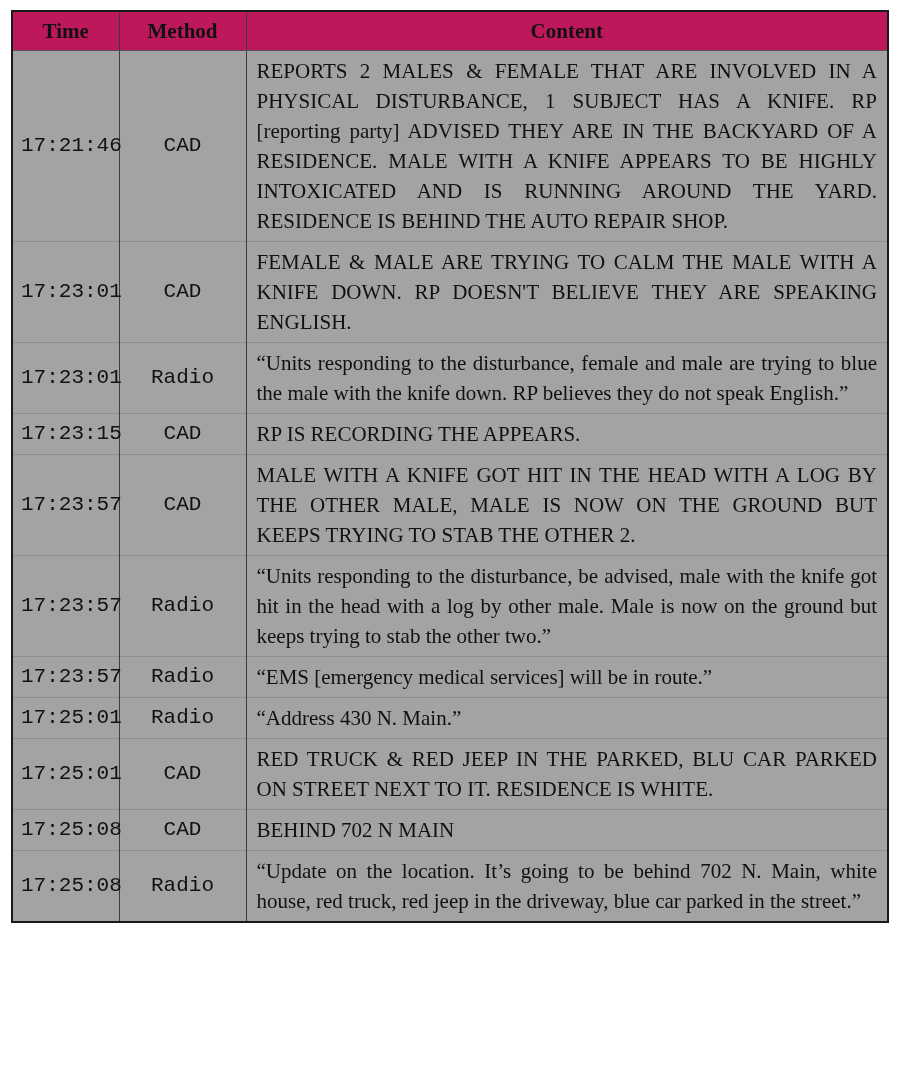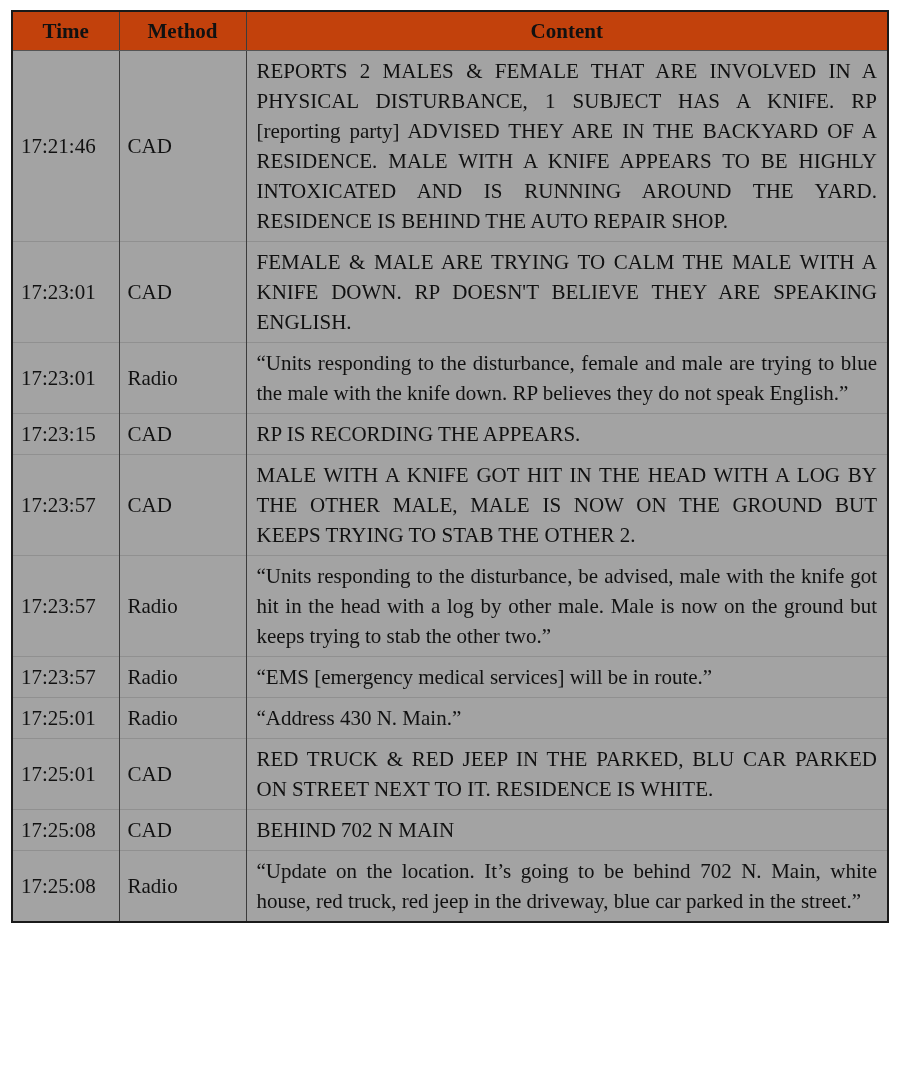--- a/index.html
+++ b/index.html
@@ -22,41 +22,43 @@
     width: 878px;
     border-collapse: collapse;
     table-layout: fixed;
     border: 2px solid #1a1a1a;
   }
   col.col-time   { width: 107px; }
   col.col-method { width: 127px; }
   col.col-content{ width: auto;  }
 
   th {
-    background: #c2410c;
+    background: #be185d;
     font-weight: bold;
     font-size: 21px;
     line-height: 24px;
     text-align: center;
     vertical-align: middle;
     padding: 7px 4px;
     border-left: 1px solid #3c3c3c;
     border-bottom: 1px solid #555555;
   }
   td {
     font-size: 21px;
     line-height: 30px;
     vertical-align: middle;
     padding: 5px 8px;
     border-left: 1px solid #3c3c3c;
     border-top: 1px solid #909090;
     background: #a3a3a3;
   }
   td.time-cell, td.method-cell {
+    text-align: center;
     white-space: nowrap;
+    font-family: Liberation Mono, monospace;
   }
   td.content-cell {
     text-align: justify;
     padding: 5px 10px;
   }
   td.method-cell sup {
     font-size: 13px;
     line-height: 0;
   }
 </style>

